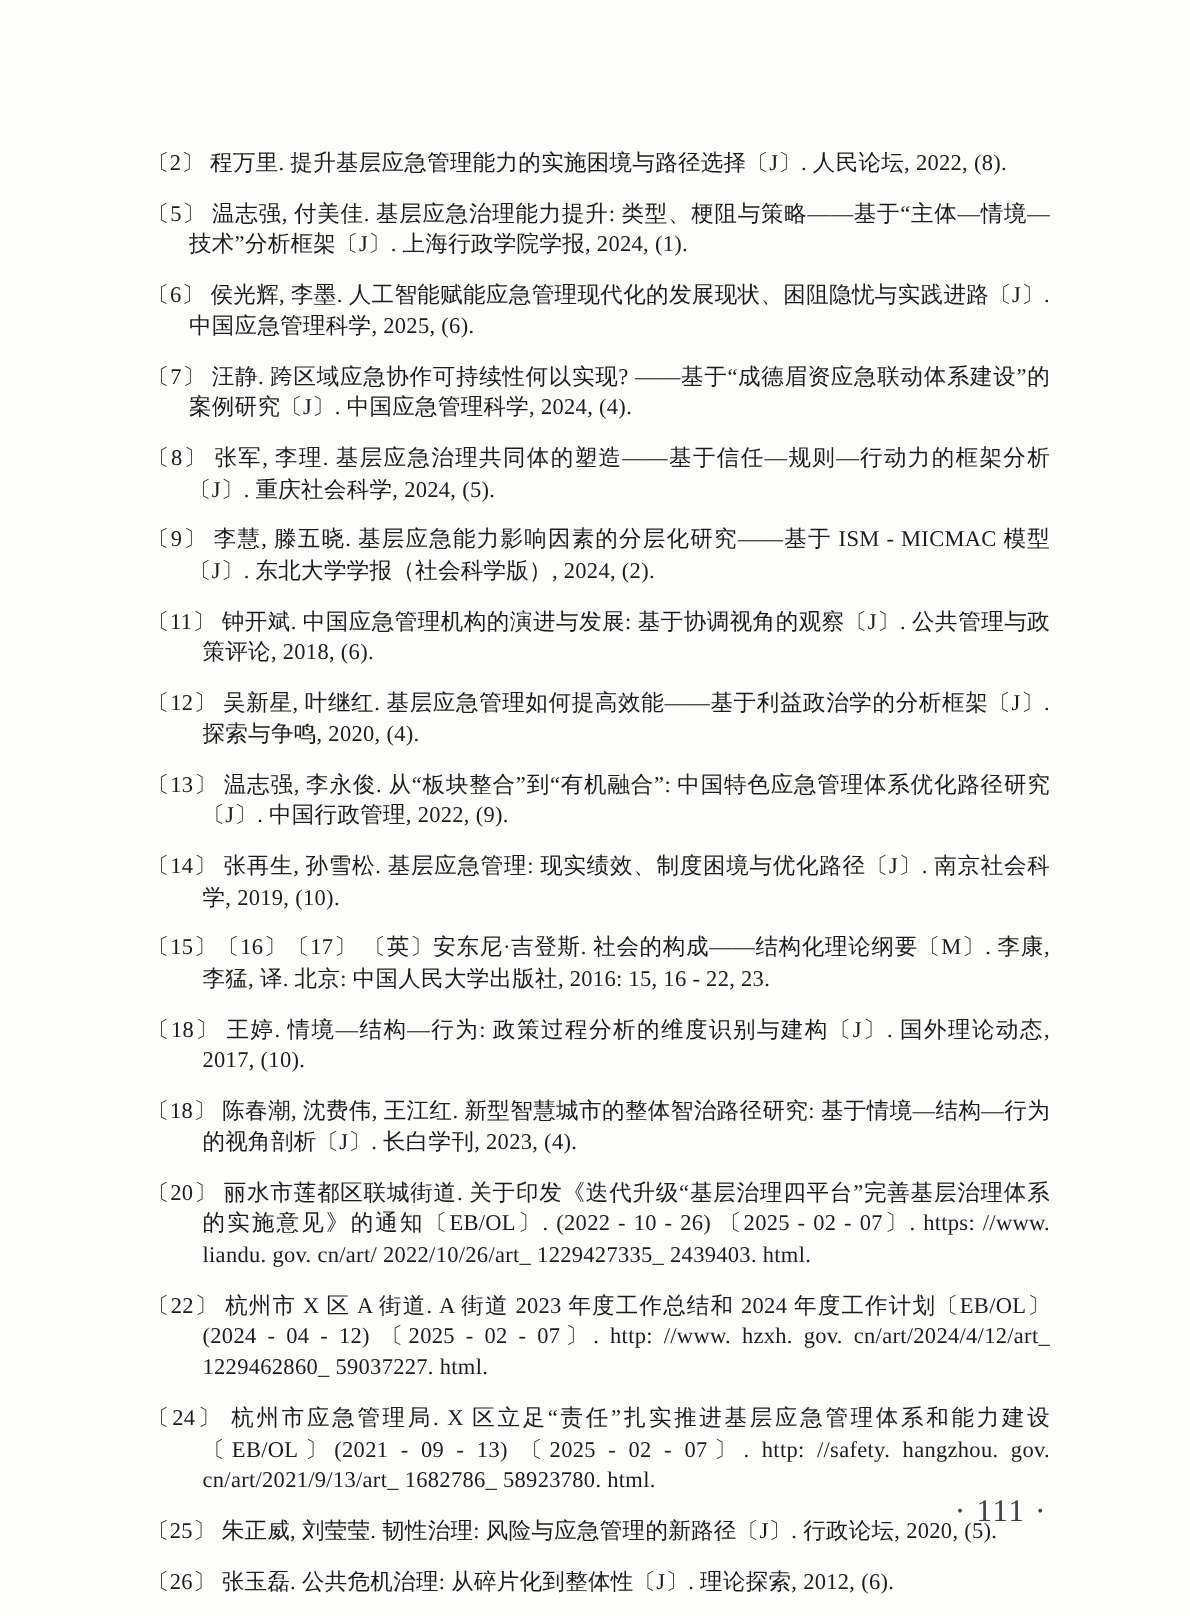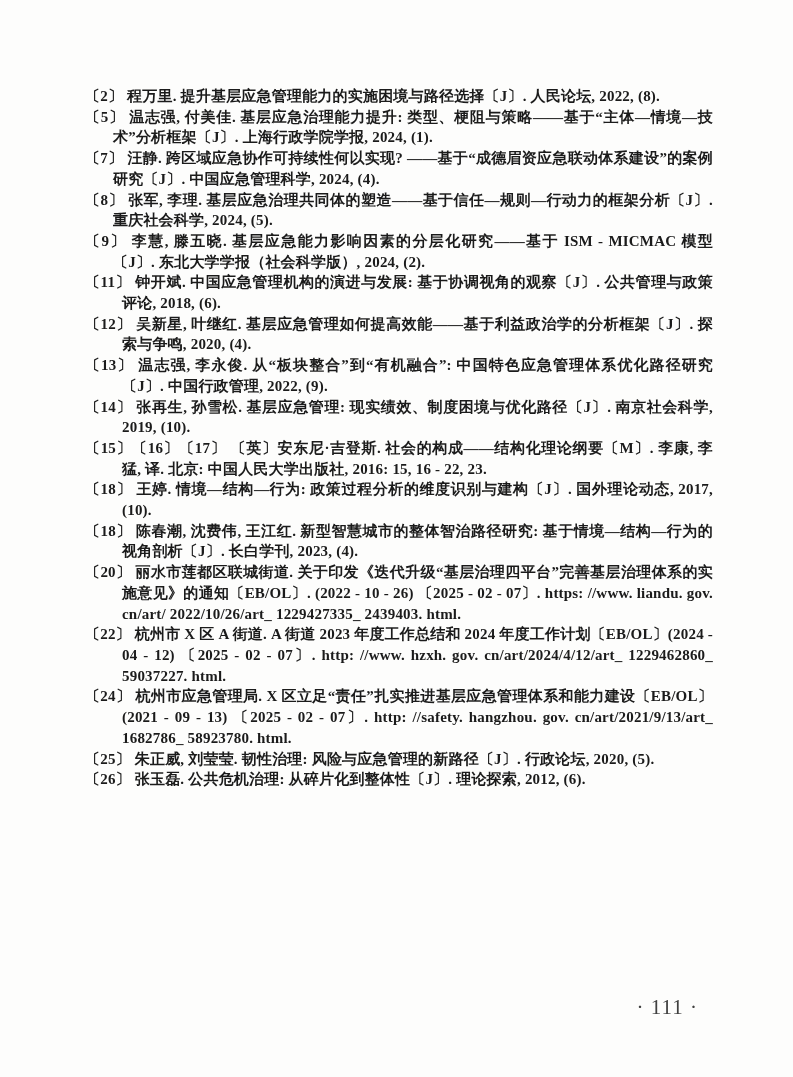--- a/index.html
+++ b/index.html
@@ -20,28 +20,27 @@
     height: 1077px;
     background: #fdfdfc;
   }
   .ref-list {
     position: absolute;
     top: 86px;
     left: 85px;
     width: 628px;
   }
   p.ref {
-    margin: 0;
+    margin: 13px;
     padding: 0;
     font-size: 15px;
     line-height: 20.7px;
     text-align: justify;
     letter-spacing: 0.2px;
     word-break: break-word;
-    font-weight: bold;
   }
   p.ref.d1 { padding-left: 28px; text-indent: -28px; }
   p.ref.d2 { padding-left: 37px; text-indent: -37px; }
   .ref-label { white-space: nowrap; }
   .page-number {
     position: absolute;
     top: 997px;
     right: 95px;
     font-size: 21px;
     line-height: 20px;
@@ -49,20 +48,21 @@
     color: #404040;
   }
 </style>
 </head>
 <body>
 
 <div class="page">
   <div class="ref-list" id="ref-list">
       <p class="ref d1"><span class="ref-label">〔2〕</span> <span class="ref-text">程万里. 提升基层应急管理能力的实施困境与路径选择〔J〕. 人民论坛, 2022, (8).</span></p>
       <p class="ref d1"><span class="ref-label">〔5〕</span> <span class="ref-text">温志强, 付美佳. 基层应急治理能力提升: 类型、梗阻与策略——基于“主体—情境—技术”分析框架〔J〕. 上海行政学院学报, 2024, (1).</span></p>
+      <p class="ref d1"><span class="ref-label">〔6〕</span> <span class="ref-text">侯光辉, 李墨. 人工智能赋能应急管理现代化的发展现状、困阻隐忧与实践进路〔J〕. 中国应急管理科学, 2025, (6).</span></p>
       <p class="ref d1"><span class="ref-label">〔7〕</span> <span class="ref-text">汪静. 跨区域应急协作可持续性何以实现? ——基于“成德眉资应急联动体系建设”的案例研究〔J〕. 中国应急管理科学, 2024, (4).</span></p>
       <p class="ref d1"><span class="ref-label">〔8〕</span> <span class="ref-text">张军, 李理. 基层应急治理共同体的塑造——基于信任—规则—行动力的框架分析〔J〕. 重庆社会科学, 2024, (5).</span></p>
       <p class="ref d1"><span class="ref-label">〔9〕</span> <span class="ref-text">李慧, 滕五晓. 基层应急能力影响因素的分层化研究——基于 ISM - MICMAC 模型〔J〕. 东北大学学报（社会科学版）, 2024, (2).</span></p>
       <p class="ref d2"><span class="ref-label">〔11〕</span> <span class="ref-text">钟开斌. 中国应急管理机构的演进与发展: 基于协调视角的观察〔J〕. 公共管理与政策评论, 2018, (6).</span></p>
       <p class="ref d2"><span class="ref-label">〔12〕</span> <span class="ref-text">吴新星, 叶继红. 基层应急管理如何提高效能——基于利益政治学的分析框架〔J〕. 探索与争鸣, 2020, (4).</span></p>
       <p class="ref d2"><span class="ref-label">〔13〕</span> <span class="ref-text">温志强, 李永俊. 从“板块整合”到“有机融合”: 中国特色应急管理体系优化路径研究〔J〕. 中国行政管理, 2022, (9).</span></p>
       <p class="ref d2"><span class="ref-label">〔14〕</span> <span class="ref-text">张再生, 孙雪松. 基层应急管理: 现实绩效、制度困境与优化路径〔J〕. 南京社会科学, 2019, (10).</span></p>
       <p class="ref d2"><span class="ref-label">〔15〕〔16〕〔17〕</span> <span class="ref-text">〔英〕安东尼·吉登斯. 社会的构成——结构化理论纲要〔M〕. 李康, 李猛, 译. 北京: 中国人民大学出版社, 2016: 15, 16 - 22, 23.</span></p>
       <p class="ref d2"><span class="ref-label">〔18〕</span> <span class="ref-text">王婷. 情境—结构—行为: 政策过程分析的维度识别与建构〔J〕. 国外理论动态, 2017, (10).</span></p>
       <p class="ref d2"><span class="ref-label">〔18〕</span> <span class="ref-text">陈春潮, 沈费伟, 王江红. 新型智慧城市的整体智治路径研究: 基于情境—结构—行为的视角剖析〔J〕. 长白学刊, 2023, (4).</span></p>

